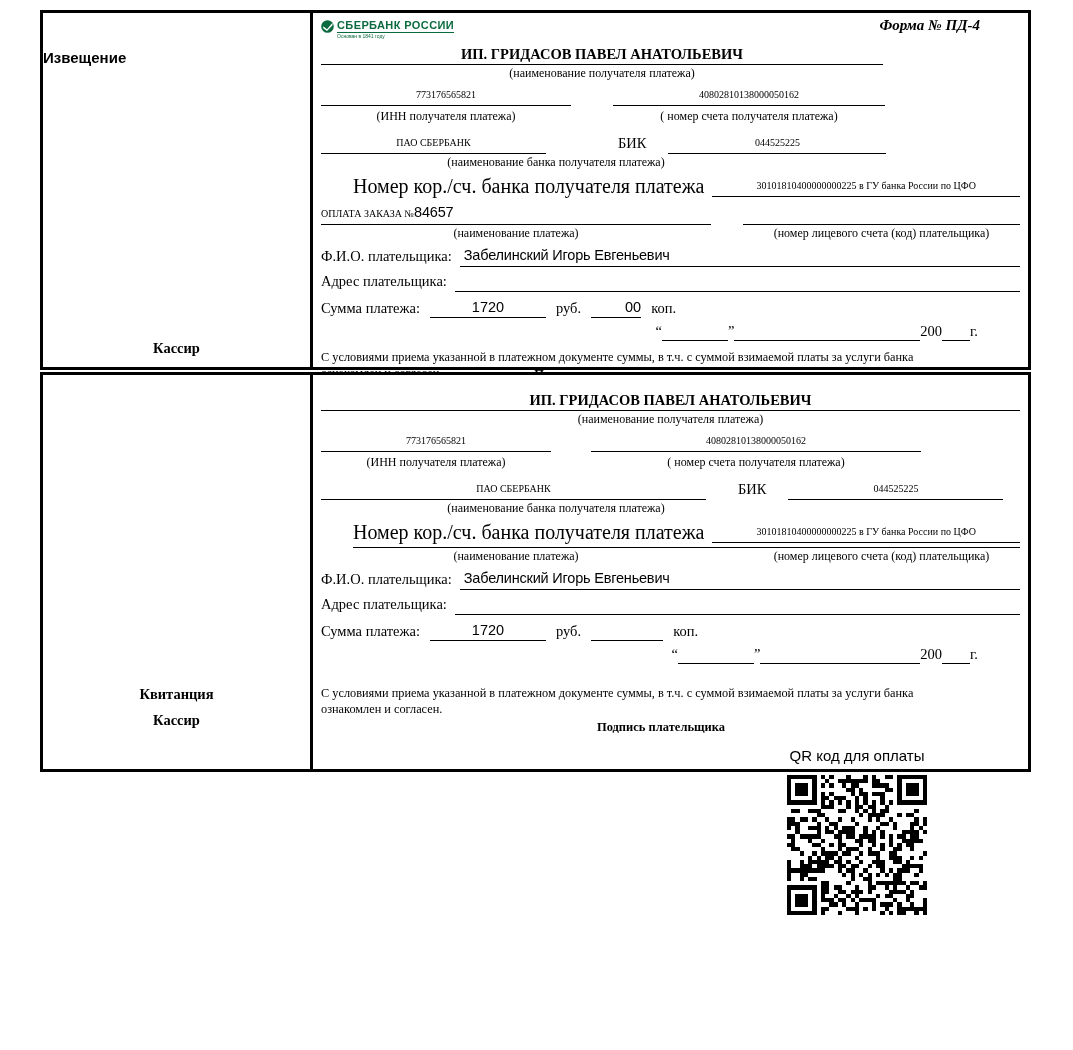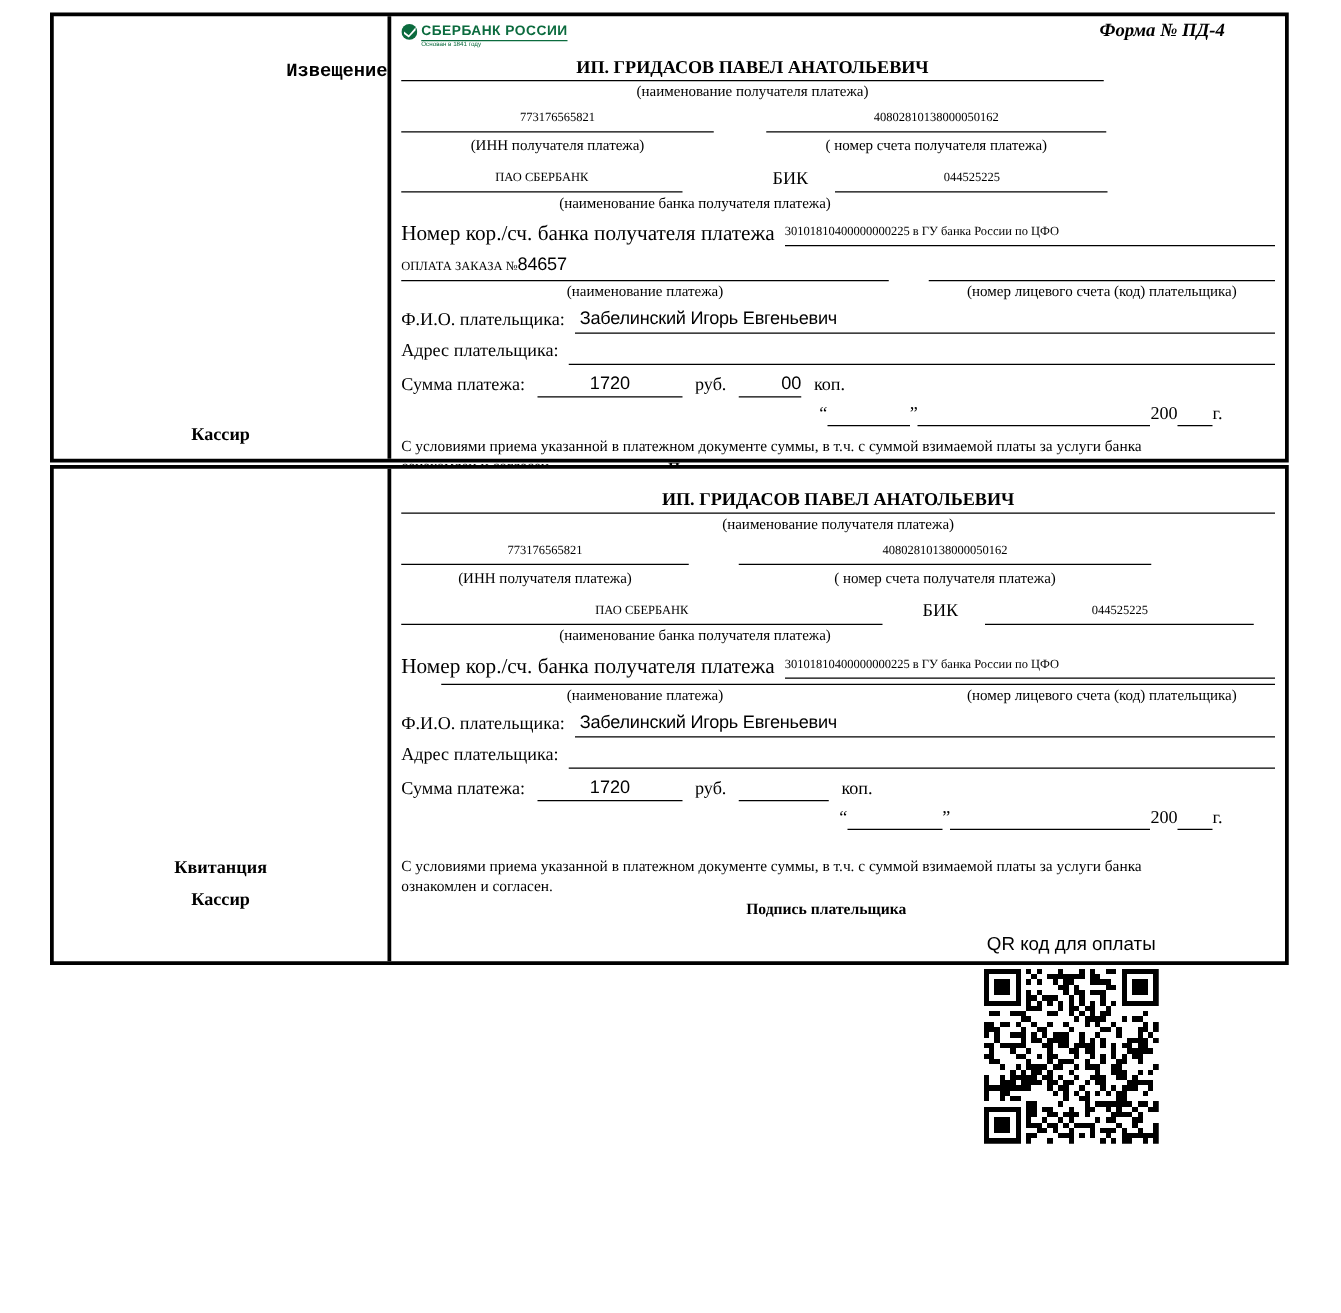--- a/index.html
+++ b/index.html
@@ -4,21 +4,21 @@
 <style>
   * { margin:0; padding:0; box-sizing:border-box; }
   body { background:#fff; width:1073px; height:1050px; position:relative;
          font-family:"Liberation Serif", serif; color:#000; }
   .box { position:absolute; left:40px; width:991px; border:3px solid #000; display:flex; background:#fff; }
   .box1 { top:10px; height:360px; }
   .box2 { top:372px; height:400px; }
   .leftcol { width:270px; border-right:3px solid #000; position:relative; flex:none; }
   .rightcol { flex:1; padding:4px 8px 0 8px; position:relative; }
 
-  .side-top { margin-top:36px; text-align:right; font-family:Liberation Mono, monospace;
+  .side-top { margin-top:36px; text-align:left; font-family:Liberation Sans, sans-serif;
               font-weight:bold; font-size:15px; }
   .side-abs { position:absolute; width:100%; text-align:center; font-weight:bold; font-size:14.5px; }
   .b1-cashier { bottom:10px; }
   .b2-receipt { bottom:66px; }
   .b2-cashier { bottom:40px; }
 
   
   .hdr { display:flex; justify-content:space-between; align-items:flex-start; height:28px; }
   .logo { display:flex; align-items:flex-start; gap:3px; margin-top:2px; }
   .logo-txt { display:flex; flex-direction:column; }
@@ -45,22 +45,22 @@
 
   .bankrow { margin-top:6px; }
   .bank-seg { text-align:center; line-height:21px; }
   .sec1 .bank-seg { width:225px; } .sec1 .bik-gap1 { width:72px; } .sec1 .bik-gap2 { width:22px; } .sec1 .bik-seg { width:218px; }
   .sec2 .bank-seg { width:385px; } .sec2 .bik-gap1 { width:32px; } .sec2 .bik-gap2 { width:22px; } .sec2 .bik-seg { width:215px; }
   .bik-lbl { font-size:14.5px; line-height:21px; }
   .bik-seg { text-align:center; line-height:21px; }
   .bank-cap { width:470px; }
 
   .corrrow { margin-top:5px; }
-  .corr-lbl { font-size:17px; line-height:21px; white-space:nowrap; }
-  .corr-seg { flex:1; line-height:21px; margin-left:8px; }
+  .corr-lbl { font-size:20px; line-height:21px; white-space:nowrap;margin-left:32px; }
+  .corr-seg { flex:1; text-align:center; line-height:21px; margin-left:8px; }
 
   .purprow { margin-top:4px; }
   .purp-seg { width:390px; line-height:21px; white-space:nowrap; }
   .purp-gap { width:32px; }
   .purp-seg2 { flex:1; line-height:21px; }
   .purp-cap1 { width:390px; }
   .purp-cap2 { flex:1; margin-left:32px; }
 
   .fiorow, .addrrow { margin-top:4px; }
   .fio-lbl { font-size:14.5px; line-height:21px; white-space:nowrap; }

